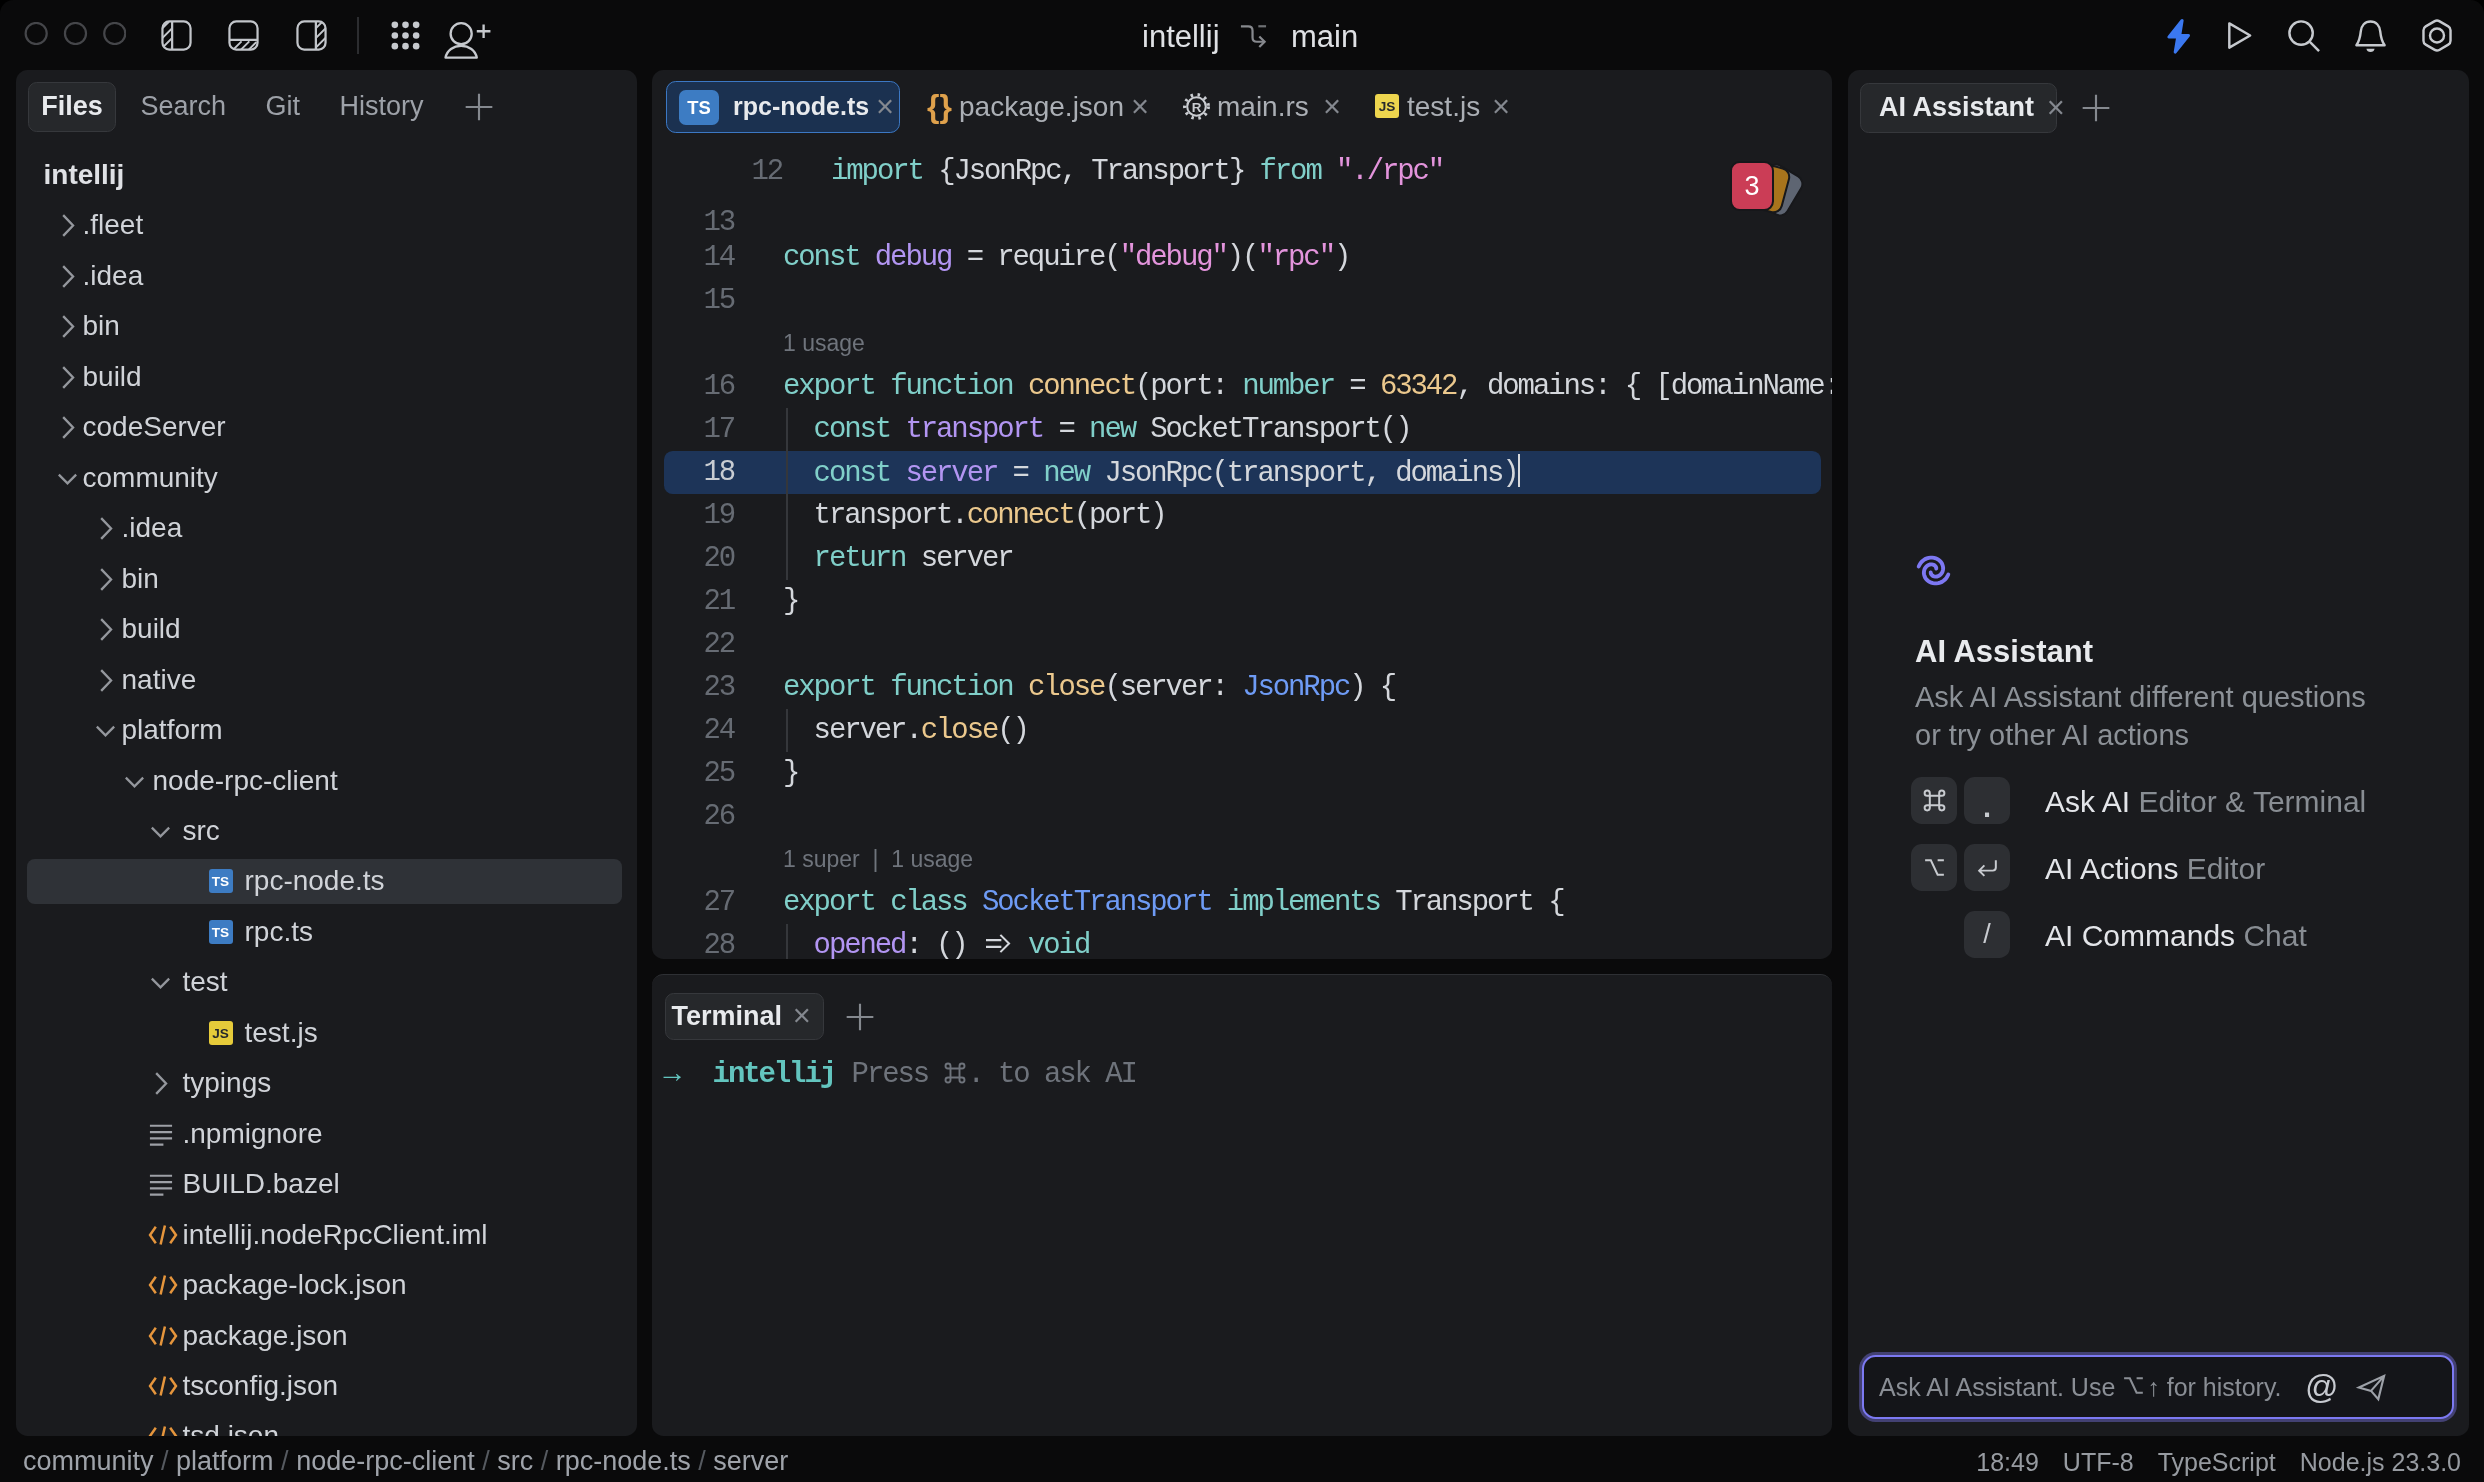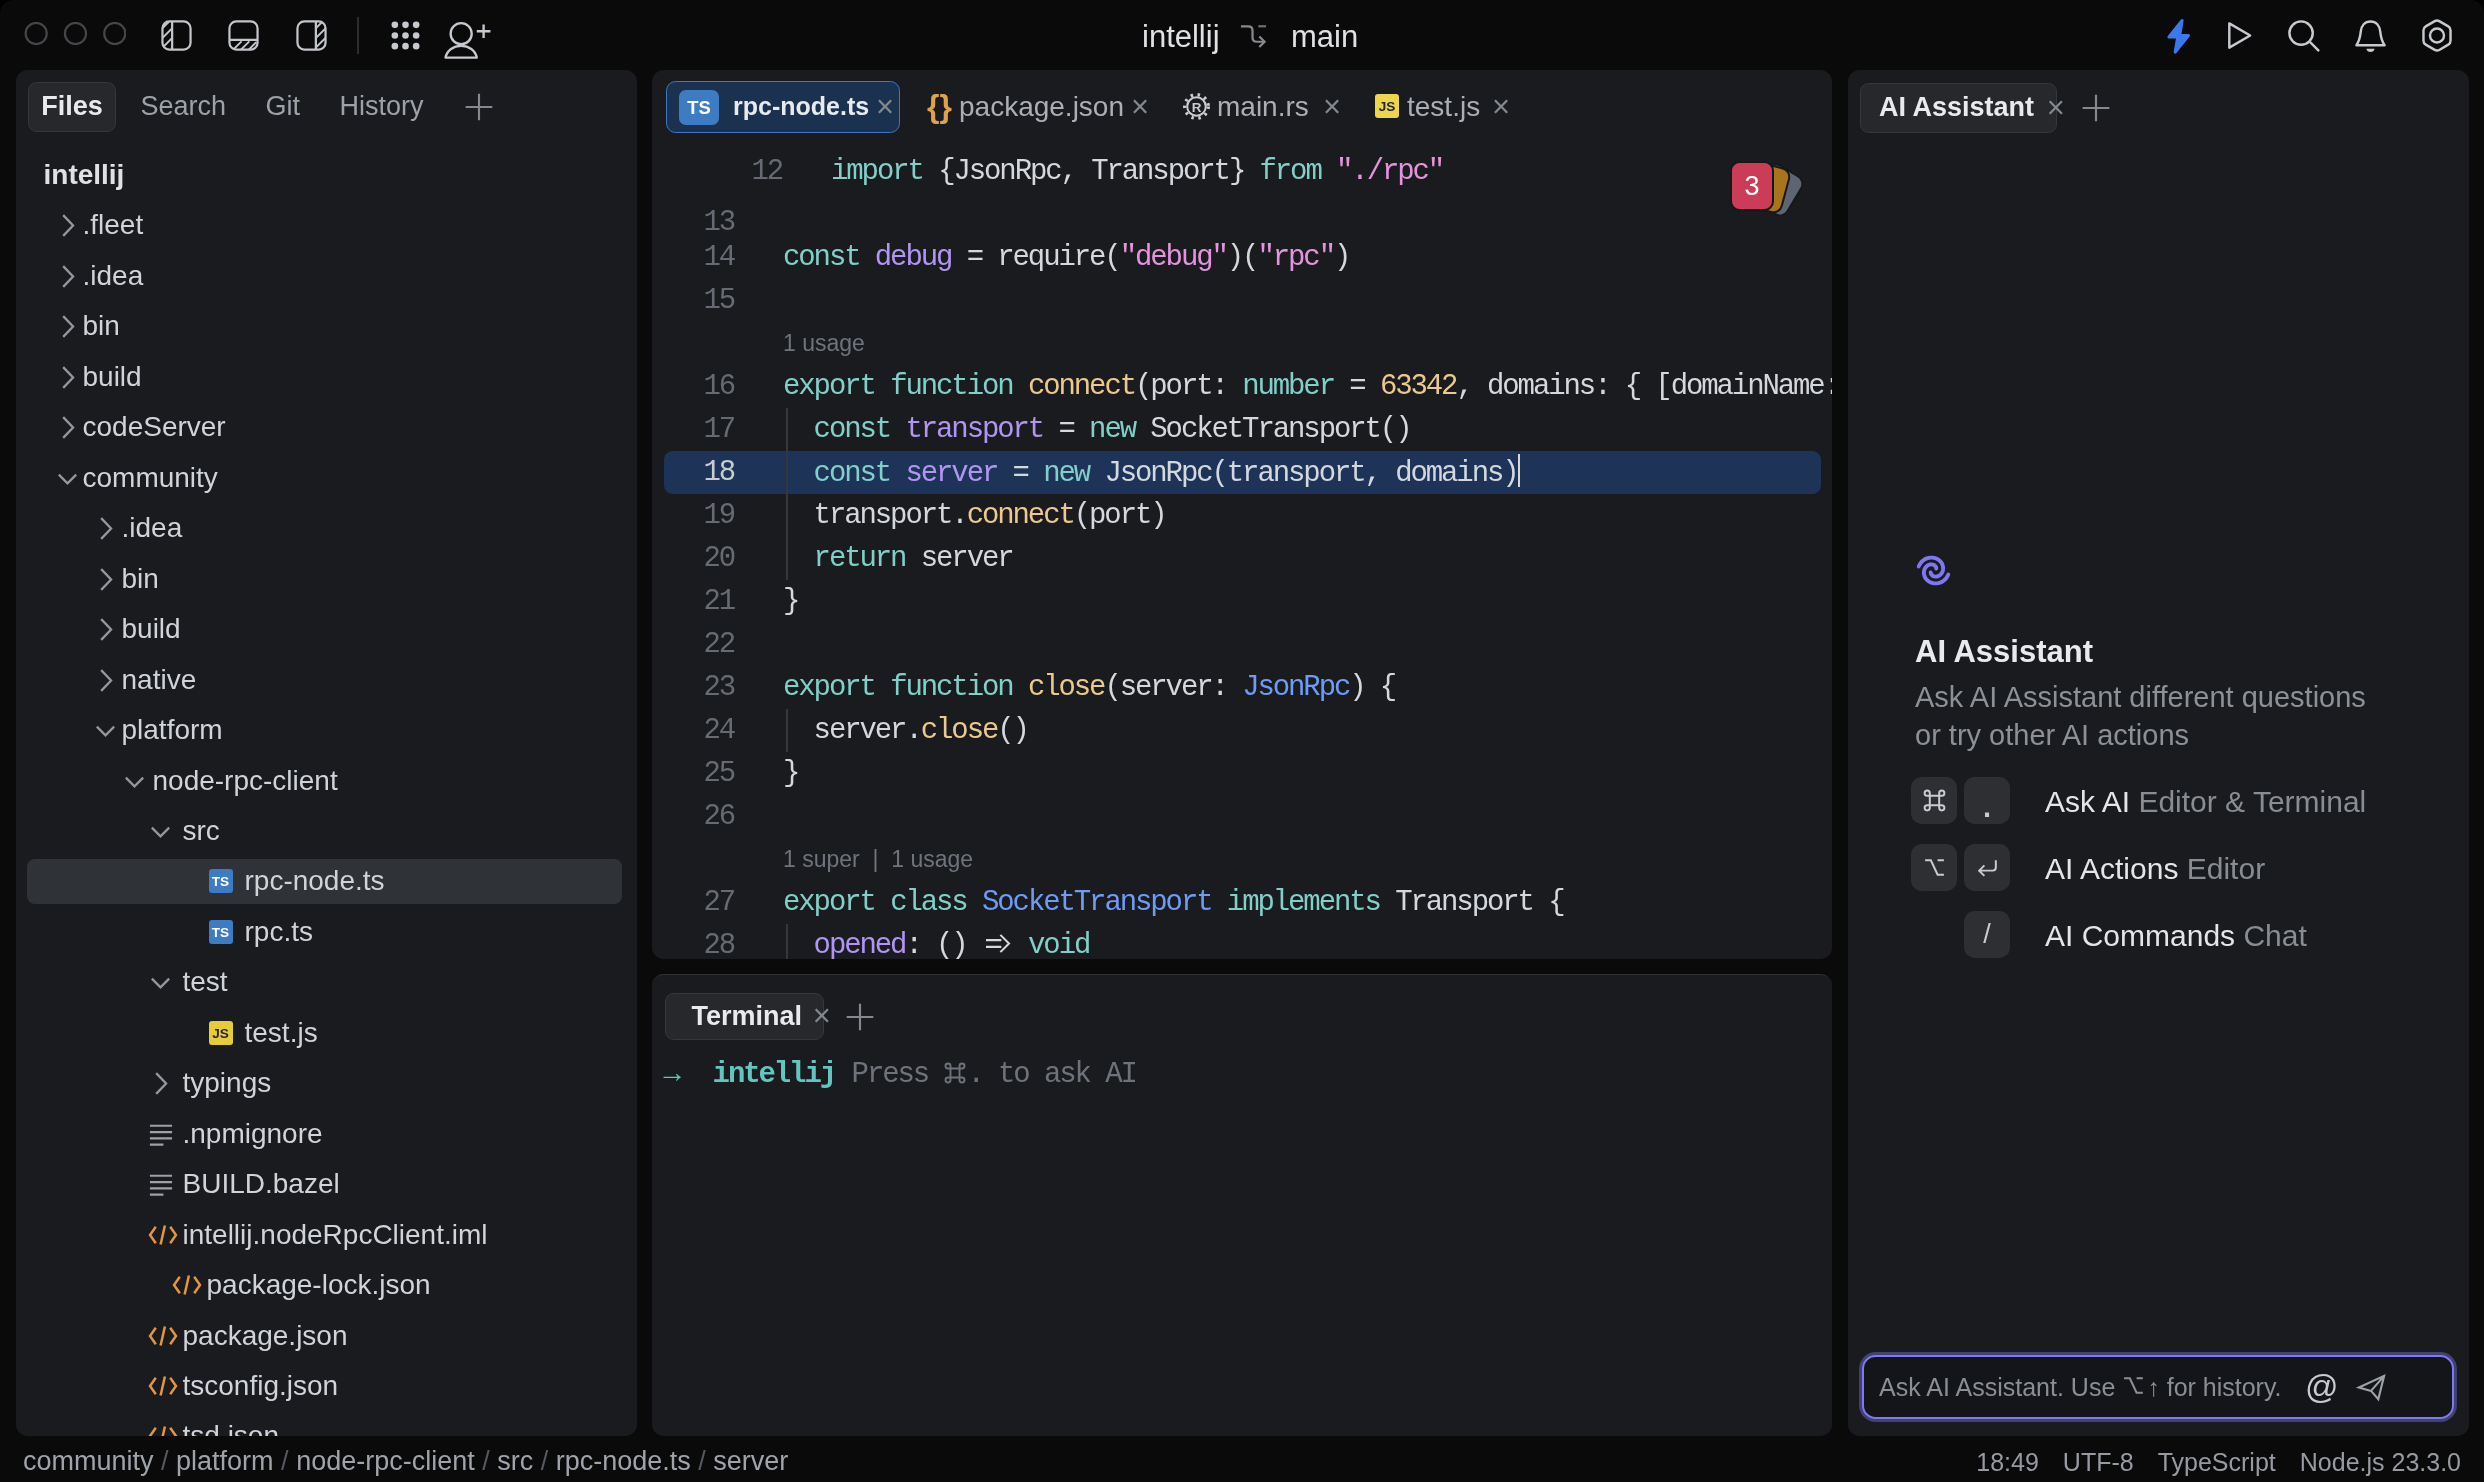--- a/index.html
+++ b/index.html
@@ -287,21 +287,21 @@
           <div style="position:absolute;left:167px;top:0;height:50px;display:flex;align-items:center;">BUILD.bazel</div>
         </div>
         <div class="tree-row" style="top:1060px;">
           <div style="position:absolute;left:132px;top:0;height:50px;display:flex;align-items:center;">
             <svg class="chev" width="30" height="24" viewBox="0 0 31 25" fill="none" stroke="#e5953c" stroke-width="2.6">
               <path d="M8 4L2 12.5 8 21M23 4l6 8.5L23 21M17.5 2.5l-4.5 20"></path>
             </svg>
           </div>
           <div style="position:absolute;left:167px;top:0;height:50px;display:flex;align-items:center;">intellij.nodeRpcClient.iml</div>
         </div>
-        <div class="tree-row" style="top:1110px;margin-left:24px;">
+        <div class="tree-row" style="top:1110px;">
           <div style="position:absolute;left:132px;top:0;height:50px;display:flex;align-items:center;">
             <svg class="chev" width="30" height="24" viewBox="0 0 31 25" fill="none" stroke="#e5953c" stroke-width="2.6">
               <path d="M8 4L2 12.5 8 21M23 4l6 8.5L23 21M17.5 2.5l-4.5 20"></path>
             </svg>
           </div>
           <div style="position:absolute;left:167px;top:0;height:50px;display:flex;align-items:center;">package-lock.json</div>
         </div>
         <div class="tree-row" style="top:1161px;">
           <div style="position:absolute;left:132px;top:0;height:50px;display:flex;align-items:center;">
             <svg class="chev" width="30" height="24" viewBox="0 0 31 25" fill="none" stroke="#e5953c" stroke-width="2.6">
@@ -442,21 +442,21 @@
           <div class="ln" style="z-index:2;">28</div>
           <div class="ct"><span class="w">  </span><span class="v">opened</span><span class="w">: () </span><svg style="display:inline-block;vertical-align:-1.9px;margin:0 1.9px" width="27" height="23" viewBox="0 0 28 24" fill="none" stroke="#d4d7dc" stroke-width="2.2">
               <path d="M2 8.5h16M2 15.5h16M17 3l9 9-9 9"></path>
             </svg><span class="w"> </span><span class="k">void</span></div>
         </div>
       </div>
   </div>
 
   <div class="island" style="left:652px;top:974px;width:1180px;height:462px;border-top:1.9px solid #2e3034;box-sizing:border-box;">
     <div class="tabbtn nw" style="left:12.6px;top:17.5px;width:159px;height:47px;font-weight:700;justify-content:flex-start;font-size:27px;">
-       <span style="margin-left:26px">Terminal</span>
+       <span style="margin-left:6px">Terminal</span>
         <span class="x" style="margin-left:10.7px;font-weight:400">×</span>
     </div>
     <svg class="abs" style="left:192px;top:26px" width="32" height="32" viewBox="0 0 36 36" stroke="#85898f" stroke-width="2.4">
         <path d="M18 3v30M3 18h30"></path>
       </svg>
     <div class="abs mono nw" style="left:11.6px;top:78px;height:43px;line-height:43px;">
       <span style="color:#63c5bf">→</span><span class="abs mono" style="left:49px;color:#63c5bf;font-weight:700">intellij</span><span class="abs mono nw" style="left:188px;color:#6e737b">Press <svg style="display:inline-block;vertical-align:-2.9px" width="24" height="24" viewBox="0 0 24 24" fill="none" stroke="#6e737b" stroke-width="1.9">
             <path d="M7.5 16.5v-9h9v9zM7.5 7.5H5a2.5 2.5 0 112.5-2.5zM16.5 7.5H19A2.5 2.5 0 1016.5 5zM7.5 16.5H5A2.5 2.5 0 107.5 19zM16.5 16.5H19a2.5 2.5 0 11-2.5 2.5z"></path>
           </svg>. to ask AI</span>
     </div>

